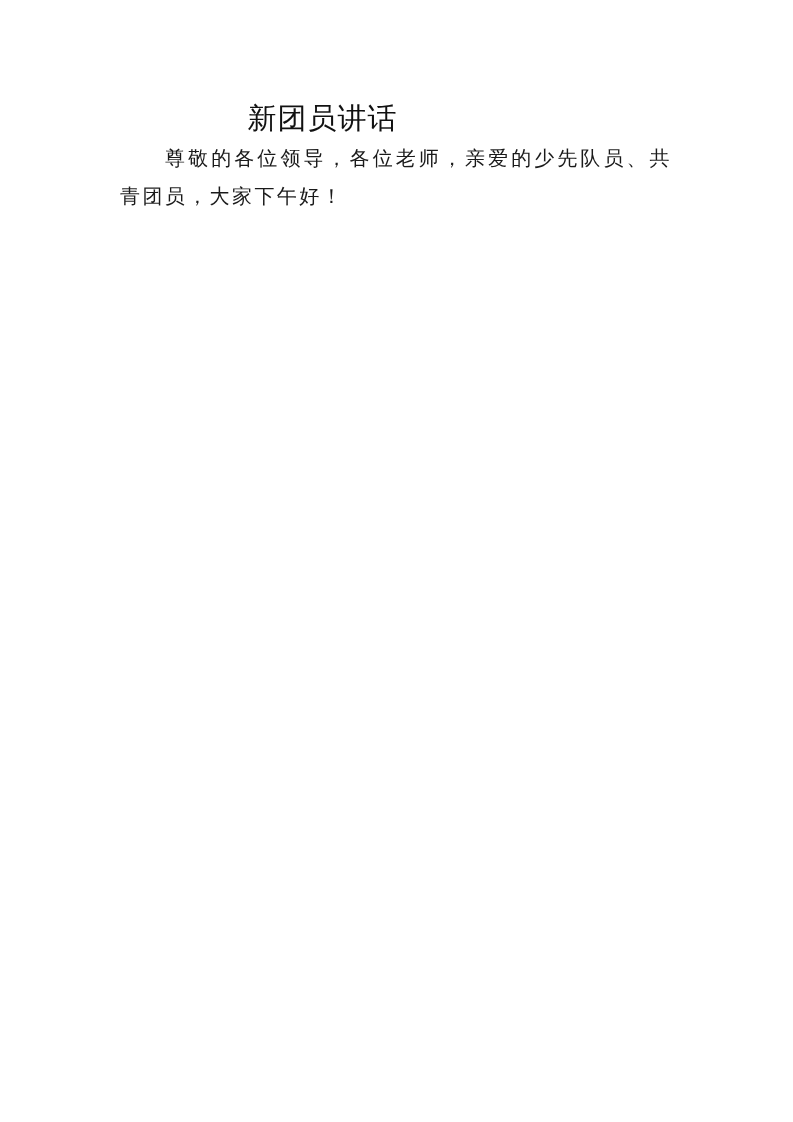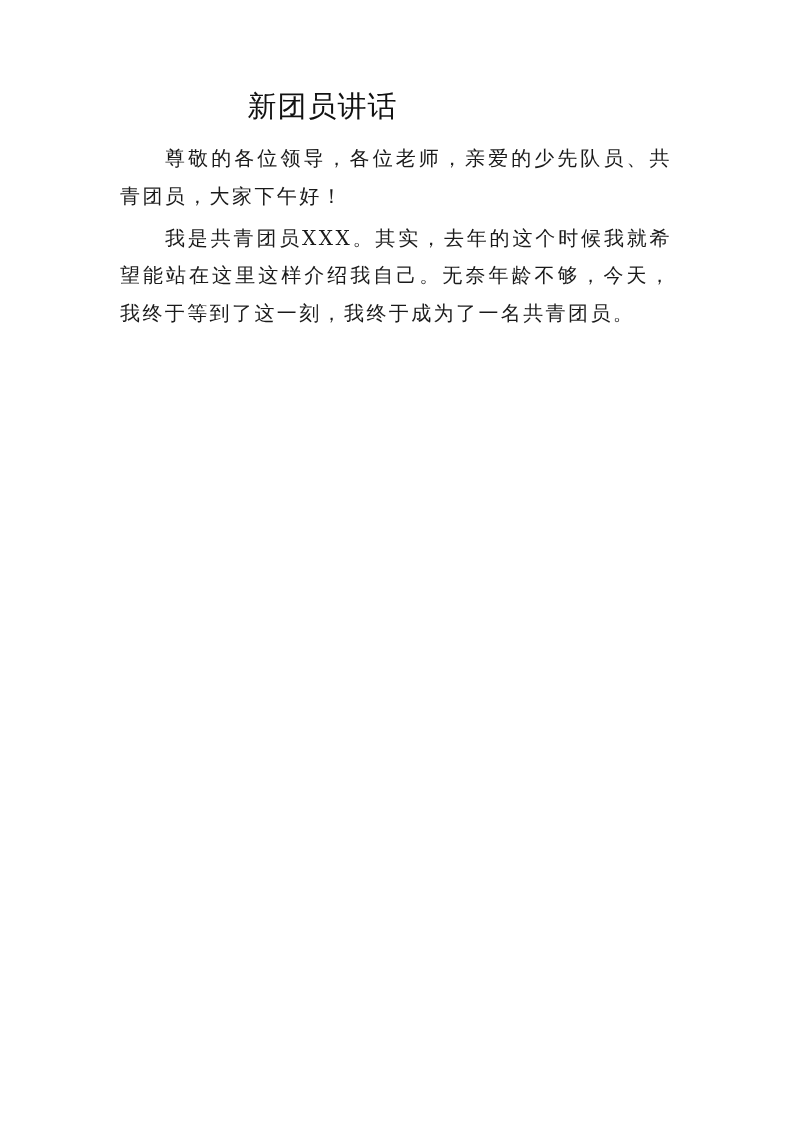--- a/index.html
+++ b/index.html
@@ -1,21 +1,21 @@
 <!DOCTYPE html>
 <html><head>
 <meta charset="utf-8">
 <style>
   html, body { margin: 0; padding: 0; background: #ffffff; }
   body { width: 793px; height: 1122px; overflow: hidden; position: relative; }
   .page {
     position: absolute; left: 0; top: 0; width: 793px; height: 1122px; background: #ffffff;
   }
   .title {
-    position: absolute; left: 0; width: 645px; top: 86px;
+    position: absolute; left: 0; width: 645px; top: 98px;
     text-align: center;
     font-family: "DejaVu Sans", sans-serif;
     font-size: 29px; line-height: 40px; color: #111;
     letter-spacing: 1px;
   }
   .body {
     position: absolute; left: 120px; top: 140px; width: 552px;
     font-family: "DejaVu Serif", serif;
     font-size: 20px; color: #1a1a1a;
     line-height: 37.8px;
@@ -28,15 +28,14 @@
     word-break: break-all;
   }
 </style>
 </head>
 <body>
 
 <div class="page">
   <div class="title">新团员讲话</div>
   <div class="body">
     <p class="para">尊敬的各位领导，各位老师，亲爱的少先队员、共青团员，大家下午好！</p>
-    <p class="para">我是共青团员XXX。其实，去年的这个时候我就希望能站在这里这样介绍我自己。无奈年龄不够，今天，我终于等到了这一刻，我终于成为了一名共青团员。</p>
   </div>
 </div>
 
 </body></html>

